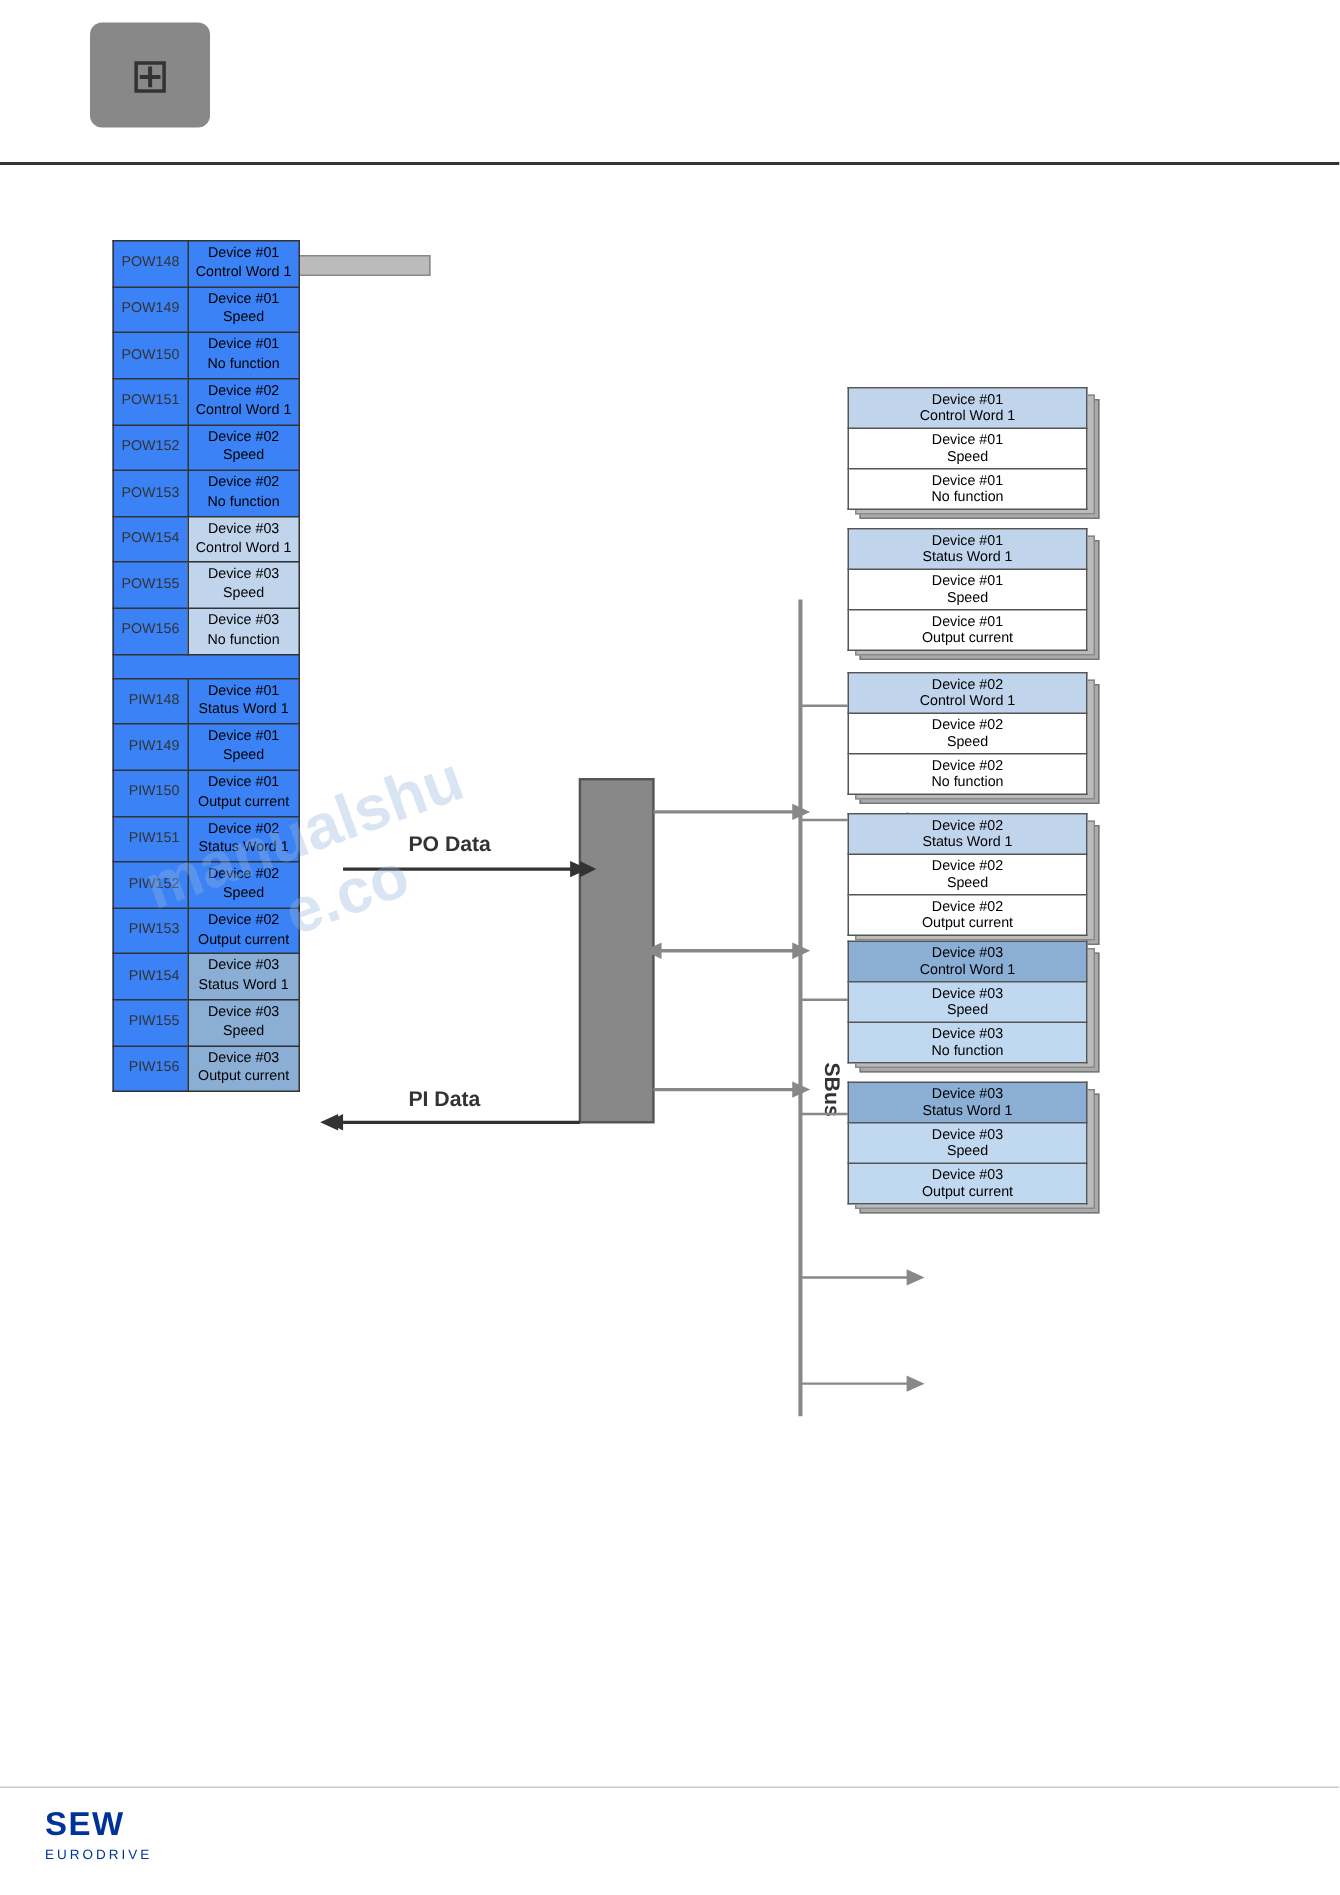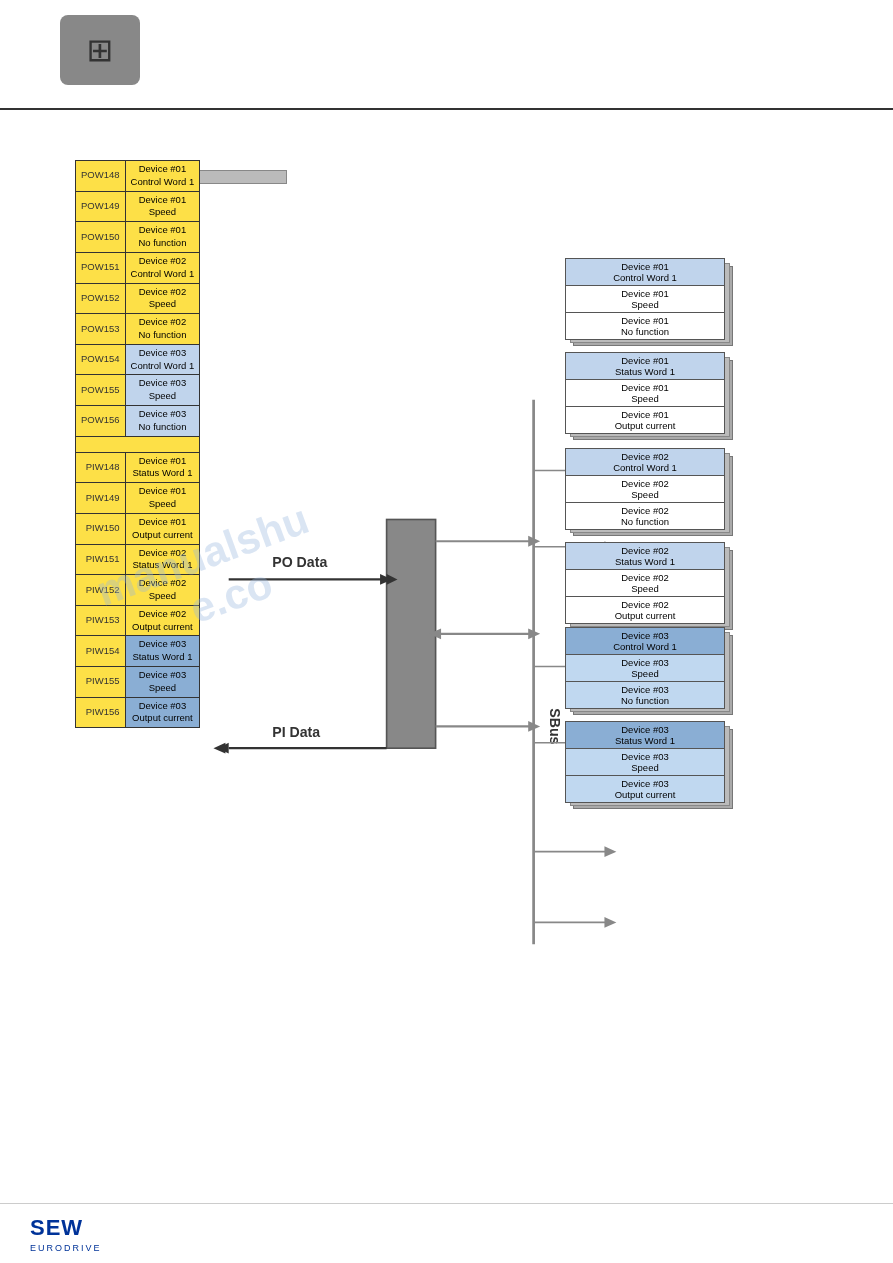--- a/index.html
+++ b/index.html
@@ -33,21 +33,21 @@
       justify-content: center;
     }
     .calc-icon {
       color: #333;
       font-size: 32px;
     }
 
     
     .footer {
       position: absolute;
-      bottom: 0; left: 0; right: 0;
+      bottom: 12px; left: 0; right: 0;
       height: 60px;
       border-top: 1px solid #ccc;
       display: flex;
       align-items: center;
       padding-left: 30px;
     }
     .sew-logo {
       font-weight: bold;
       font-size: 22px;
       color: #003399;
@@ -89,21 +89,21 @@
       top: 0;
       left: 0;
       width: 100%;
       height: 100%;
       pointer-events: none;
     }
 
     .left-table {
       border: 1px solid #333;
       border-collapse: collapse;
-      background: #fde047;
+      background: #3b82f6;
       position: relative;
       z-index: 2;
     }
     .left-table td {
       border: 1px solid #333;
       padding: 2px 5px;
       font-size: 9.5px;
       text-align: center;
       line-height: 1.35;
     }

